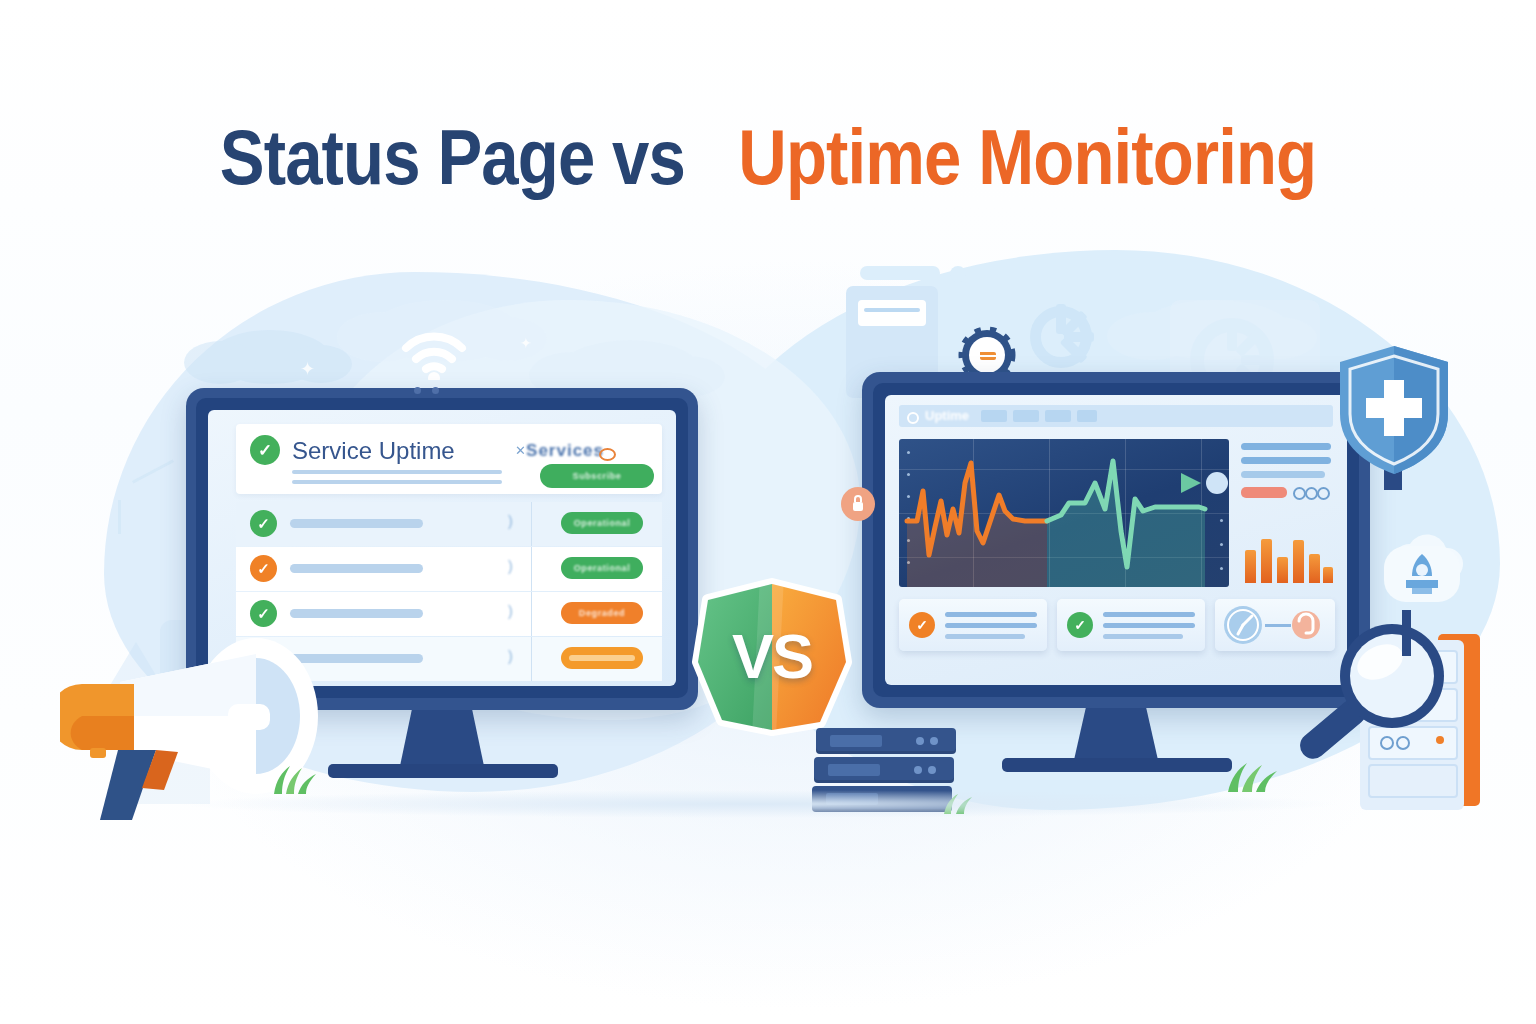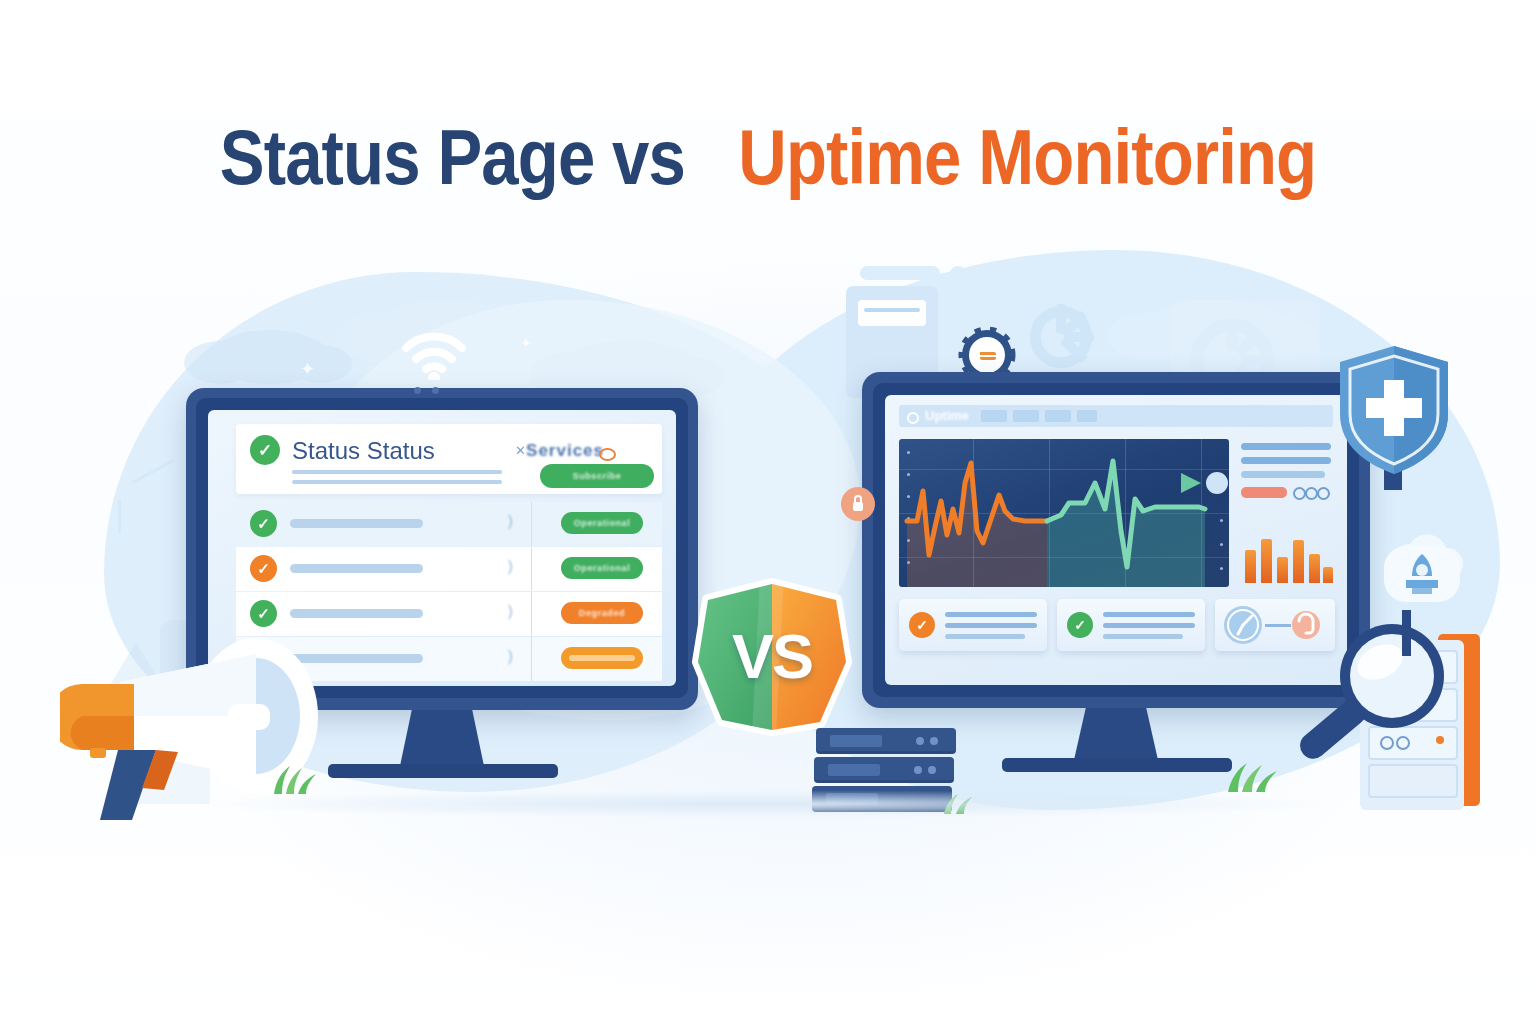--- a/index.html
+++ b/index.html
@@ -159,21 +159,21 @@
 
     <div class="bezel" style="left:0;top:0;width:512px;height:322px;"></div>
     <div class="bezel-inner" style="left:10px;top:10px;width:492px;height:300px;"></div>
     <div class="camdot" style="left:228px;top:-1px;"></div>
     <div class="camdot" style="left:246px;top:-1px;"></div>
 
     <div class="screen" style="left:22px;top:22px;width:468px;height:276px;background:linear-gradient(160deg,#eef6fd,#dbebfa);">
 
       <div class="panel" style="left:28px;top:14px;right:14px;height:70px;box-shadow:0 2px 5px rgba(50,80,130,.07);">
         <div class="check green" style="position:absolute;left:14px;top:11px;width:30px;height:30px;font-size:17px;">✓</div>
-        <div style="position:absolute;left:56px;top:13px;font-size:24px;color:#36568e;font-weight:400;">Status Status</div>
+        <div style="position:absolute;left:56px;top:13px;font-size:24px;color:#36568e;font-weight:400;">Service Uptime</div>
         <div style="position:absolute;right:58px;top:17px;font-size:17px;color:#4b74ad;filter:blur(1.2px);font-weight:700;letter-spacing:1px;">Services</div>
         <div style="position:absolute;right:136px;top:19px;font-size:13px;color:#7ba3cf;">✕</div>
         <div style="position:absolute;right:46px;top:24px;width:13px;height:9px;border:2px solid #e9833a;border-radius:50%;"></div>
         <div class="bar" style="position:absolute;left:56px;top:46px;width:210px;height:4px;"></div>
         <div class="bar" style="position:absolute;left:56px;top:56px;width:210px;height:4px;"></div>
         <div class="pill green" style="position:absolute;right:8px;top:40px;width:114px;height:24px;">
           <span class="blurtext">Subscribe</span>
         </div>
       </div>
 

